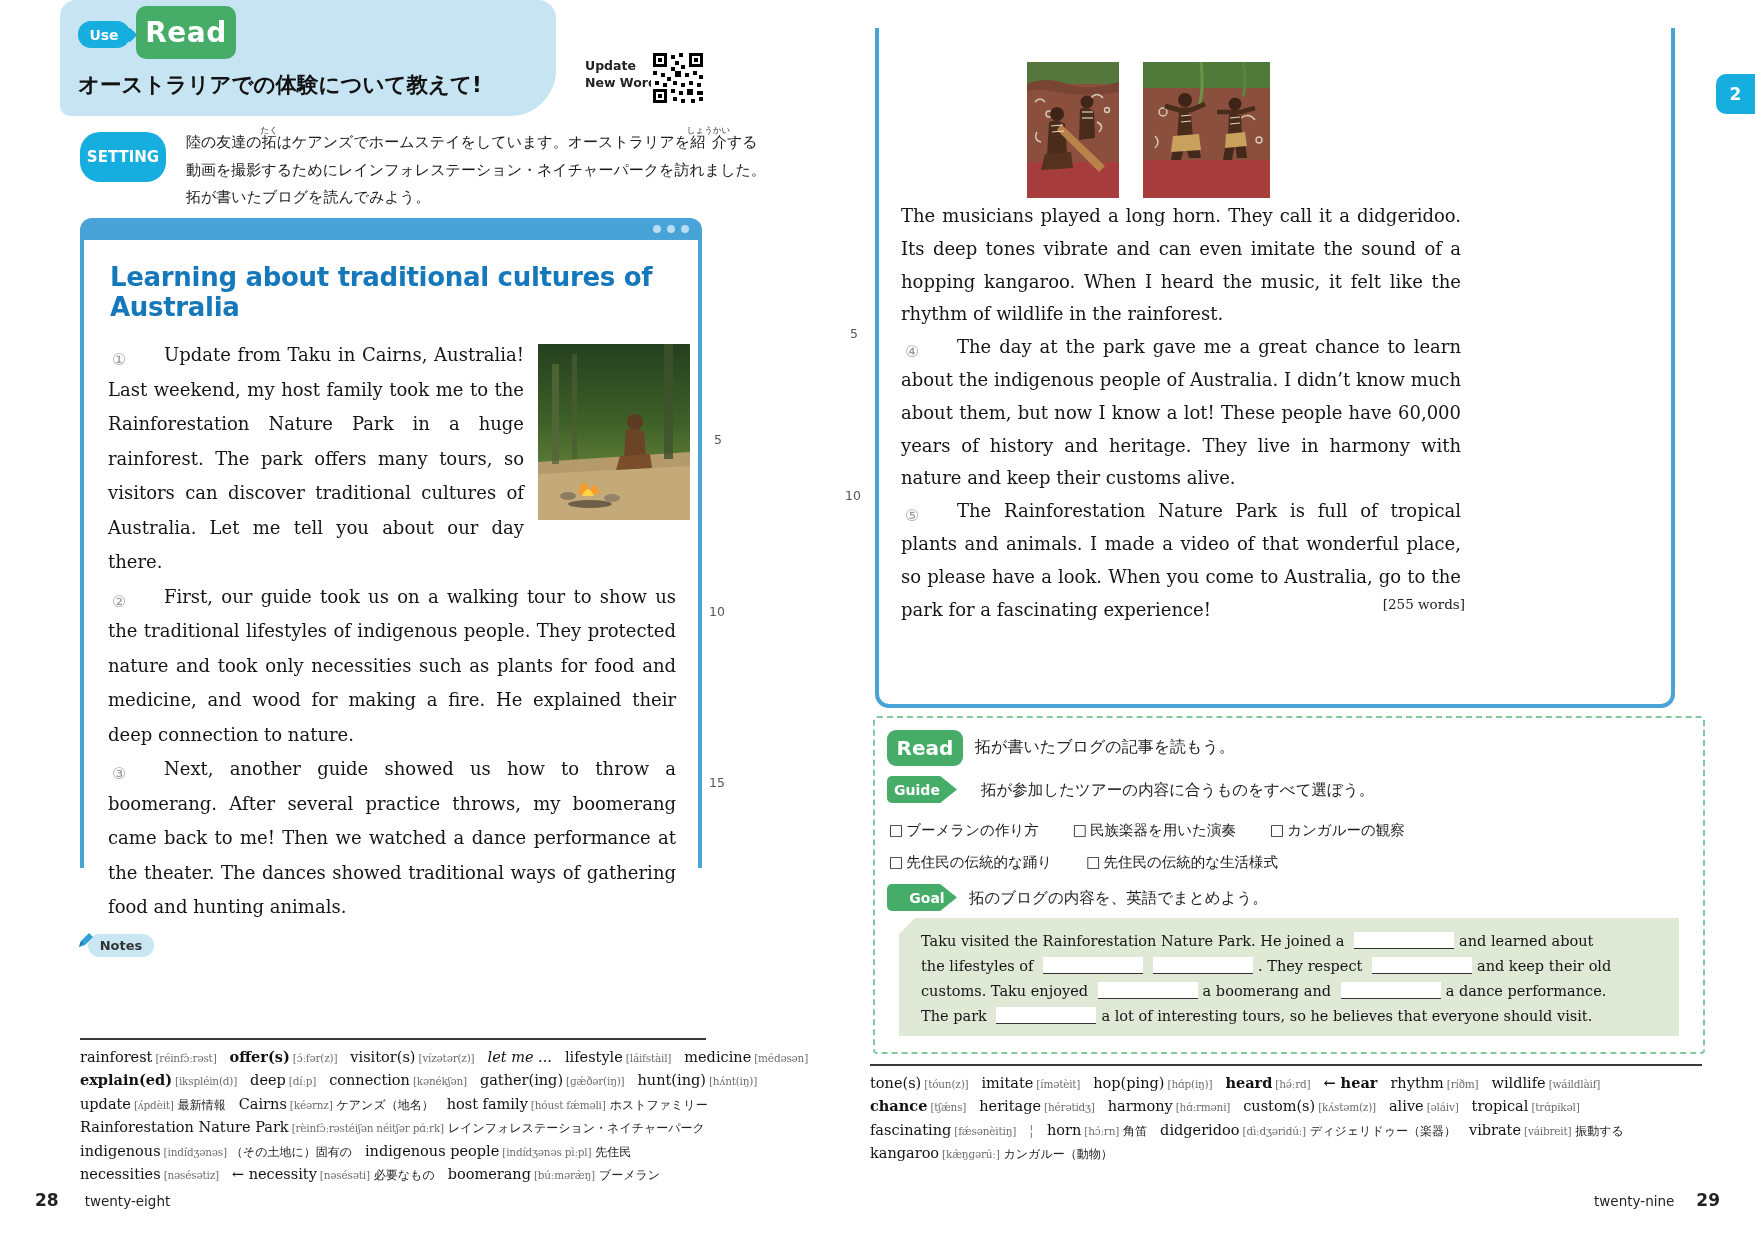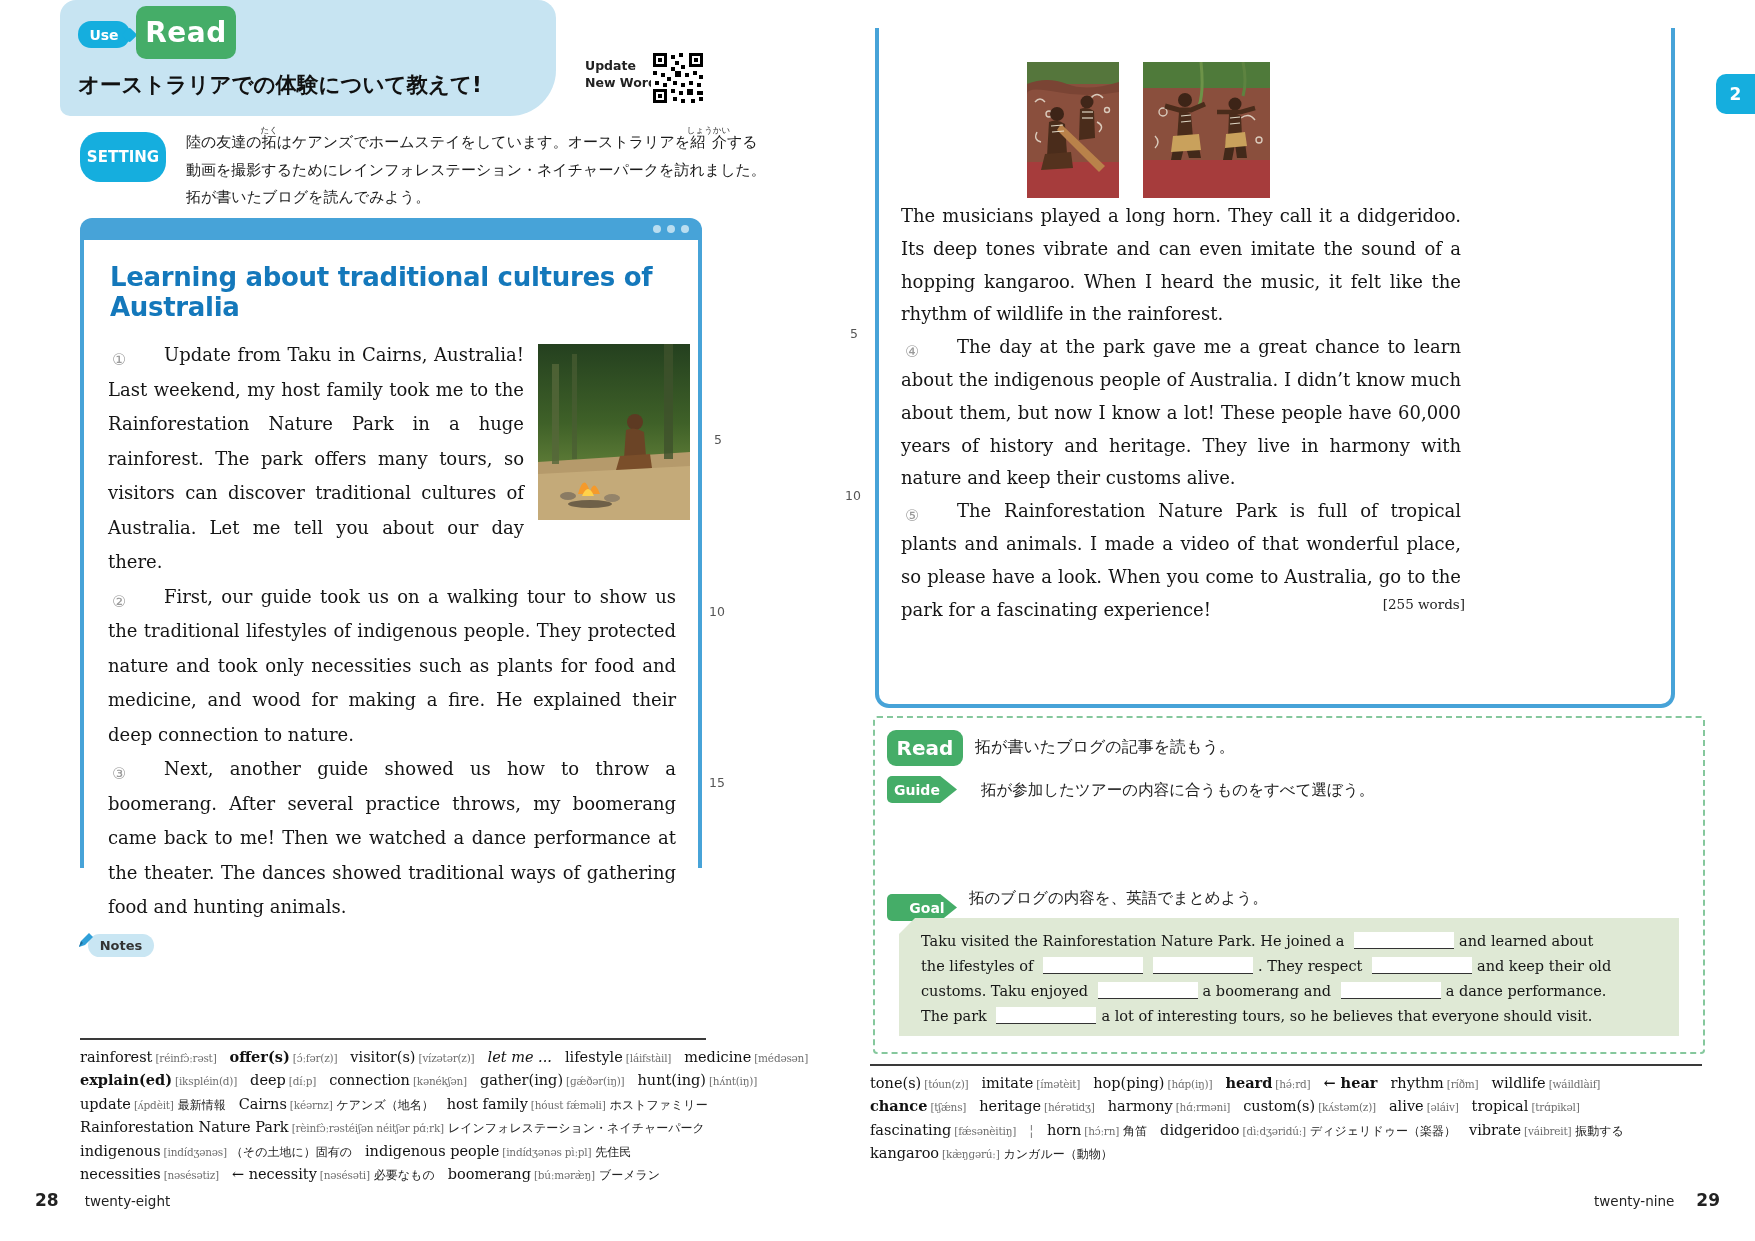--- a/index.html
+++ b/index.html
@@ -84,21 +84,21 @@
   .tab2{left:1716px;top:74px;width:39px;height:40px;background:#15aede;border-radius:10px 0 0 10px;
         color:#fff;font-weight:bold;font-size:17px;display:flex;align-items:center;justify-content:center;}
 
   
   .dashed-box{left:873px;top:716px;width:828px;height:334px;border:2px dashed #85c89d;border-radius:4px;}
   .gbadge{position:absolute;background:#45ad68;color:#fff;font-weight:bold;display:flex;align-items:center;justify-content:center;}
   .read-badge2{left:12px;top:12px;width:76px;height:36px;border-radius:9px;font-size:20px;}
   .arrow-badge{clip-path:polygon(0 0,76% 0,100% 50%,76% 100%,0 100%);border-radius:5px;width:70px;height:27px;
         font-size:14px;padding-right:10px;box-sizing:border-box;}
   .guide-badge{left:12px;top:58px;}
-  .goal-badge{left:12px;top:176px;padding-left:20px;}
+  .goal-badge{left:12px;top:166px;padding-left:20px;}
   .instr{position:absolute;font-size:15.5px;color:#222;}
   .read-instr{left:100px;top:19px;font-size:16px;}
   .guide-instr{left:106px;top:62px;}
   .goal-instr{left:94px;top:170px;}
   .cbrows{position:absolute;left:14px;top:96px;}
   .cbrow{line-height:31px;}
   .cbitem{margin-right:34px;font-size:14.5px;}
   .cbbox{margin-right:3px;font-size:15px;}
   .summary-box{position:absolute;left:24px;top:200px;width:780px;height:118px;background:#dfe9d5;
         clip-path:polygon(16px 0,100% 0,100% 100%,0 100%,0 16px);
@@ -315,20 +315,24 @@
     <div class="gbadge read-badge2">
         <span>Read</span>
       </div>
     <div class="instr read-instr">拓が書いたブログの記事を読もう。</div>
 
     <div class="gbadge arrow-badge guide-badge">
         <span>Guide</span>
       </div>
     <div class="instr guide-instr">拓が参加したツアーの内容に合うものをすべて選ぼう。</div>
 
+    <div class="cbrows">
+        <div class="cbrow"><span class="cbitem"><span class="cbbox">□</span>ブーメランの作り方</span><span class="cbitem"><span class="cbbox">□</span>民族楽器を用いた演奏</span><span class="cbitem"><span class="cbbox">□</span>カンガルーの観察</span></div>
+        <div class="cbrow"><span class="cbitem"><span class="cbbox">□</span>先住民の伝統的な踊り</span><span class="cbitem"><span class="cbbox">□</span>先住民の伝統的な生活様式</span></div>
+      </div>
 
     <div class="gbadge arrow-badge goal-badge">
         <span>Goal</span>
       </div>
     <div class="instr goal-instr">拓のブログの内容を、英語でまとめよう。</div>
 
     <div class="summary-box">
         <div class="sum-line">Taku visited the Rainforestation Nature Park. He joined a <span class="blank"></span>and learned about </div>
         <div class="sum-line">the lifestyles of <span class="blank"></span><span class="blank"></span>. They respect <span class="blank"></span>and keep their old </div>
         <div class="sum-line">customs. Taku enjoyed <span class="blank"></span>a boomerang and <span class="blank"></span>a dance performance. </div>

